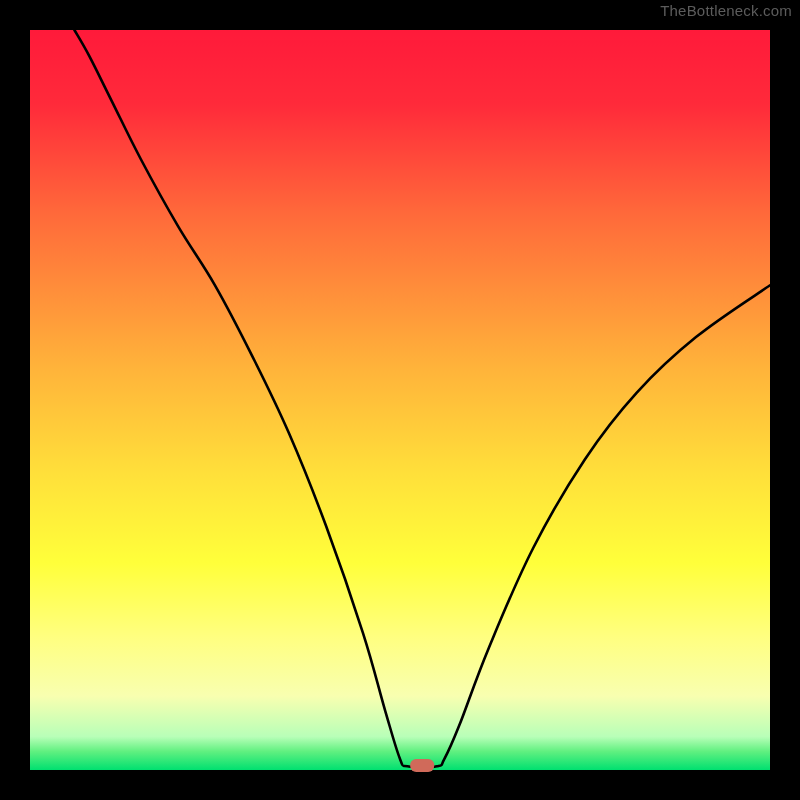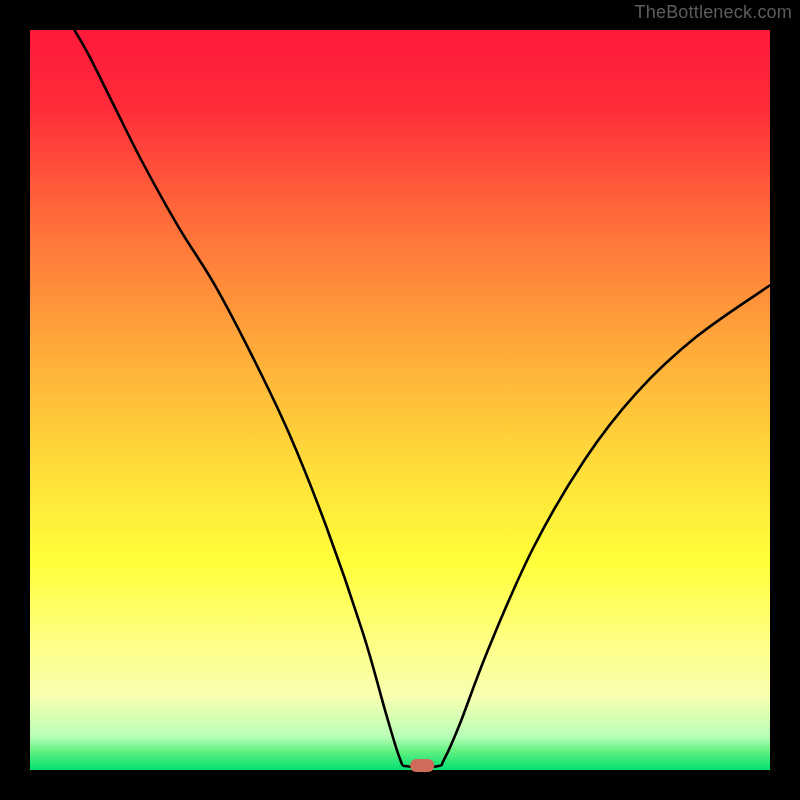--- a/index.html
+++ b/index.html
@@ -15,21 +15,21 @@
     position: relative;
     width: 800px;
     height: 800px;
     background: #000;
   }
   .watermark {
     position: absolute;
     top: 2px;
     right: 8px;
     color: #5c5c5c;
-    font-size: 18px;
+    font-size: 15px;
     font-weight: 400;
     letter-spacing: 0.2px;
     z-index: 10;
   }
   svg {
     position: absolute;
     left: 0;
     top: 0;
   }
 </style>

